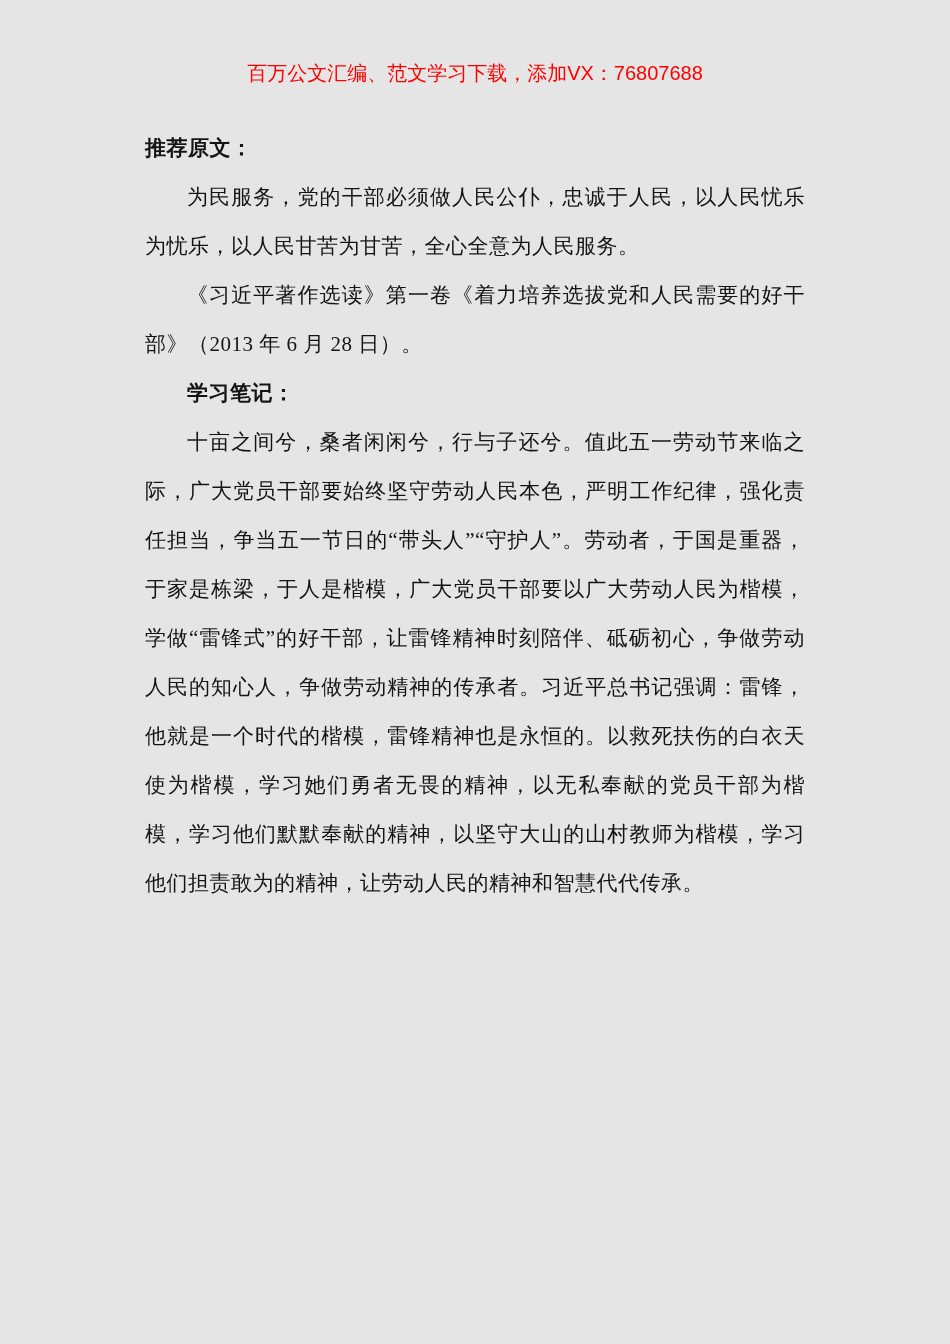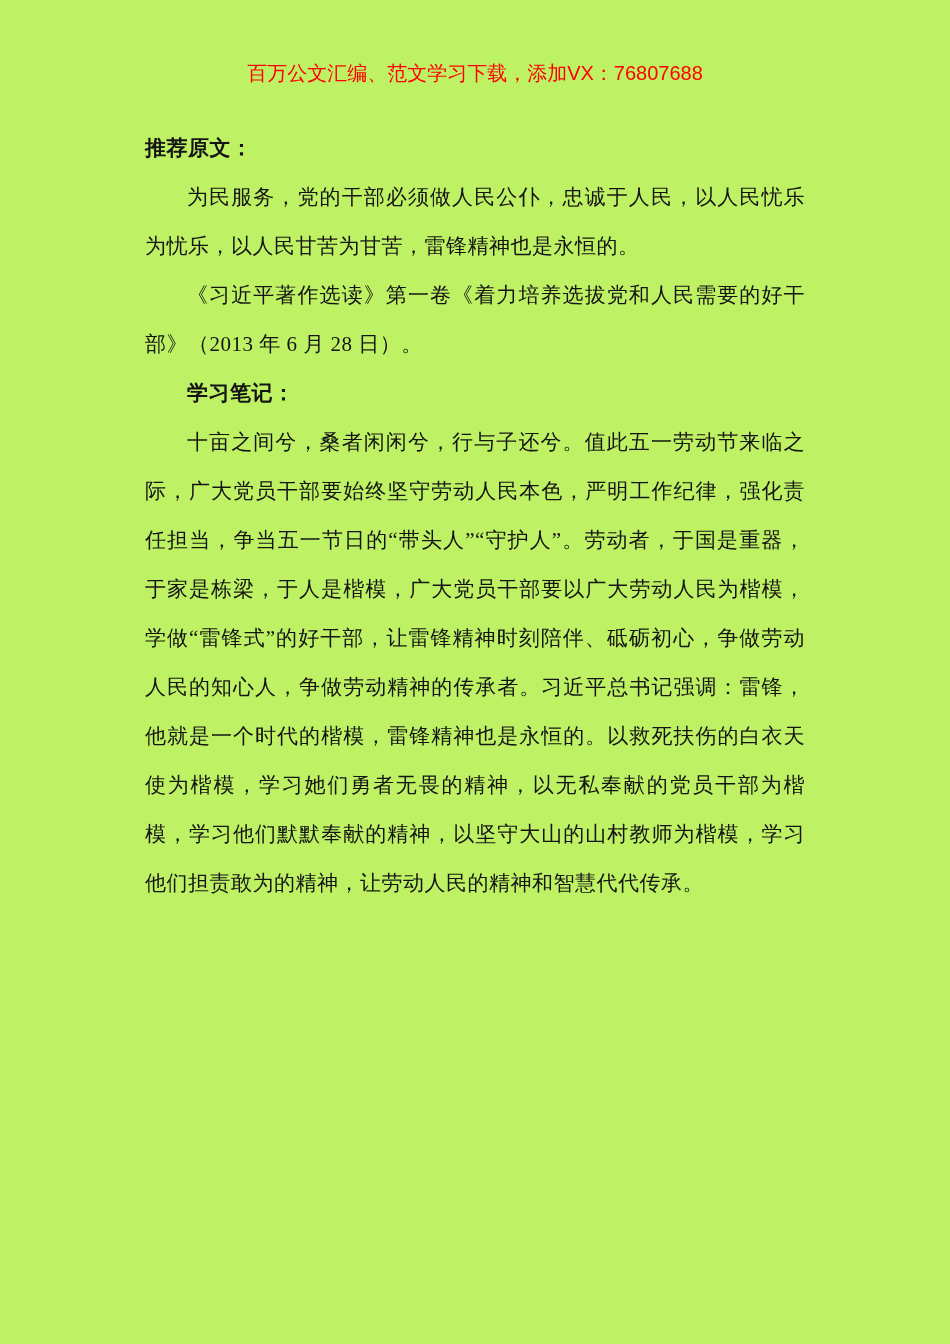--- a/index.html
+++ b/index.html
@@ -5,21 +5,21 @@
   html, body {
     margin: 0;
     padding: 0;
     background: #ffffff;
   }
   .page {
     position: relative;
     width: 950px;
     height: 1344px;
     margin: 0 auto;
-    background: #bef264;
+    background: #e5e5e5;
     box-sizing: border-box;
     padding: 58px 145px 0 145px;
     overflow: hidden;
     font-family: "Liberation Serif", "DejaVu Serif", serif;
   }
   .header-notice {
     text-align: center;
     font-size: 20px;
     line-height: 30px;
     margin: 0 0 36px 0;
@@ -45,18 +45,18 @@
     font-weight: 700;
   }
 </style>
 </head>
 <body>
 
 <div class="page">
   <div class="header-notice" style="color: rgb(255, 0, 0);">百万公文汇编、范文学习下载，添加VX：76807688</div>
   <div class="doc-body">
       <p class="para"><span class="seg bold">推荐原文：</span></p>
-      <p class="para indent"><span class="seg">为民服务，党的干部必须做人民公仆，忠诚于人民，以人民忧乐为忧乐，以人民甘苦为甘苦，雷锋精神也是永恒的。</span></p>
+      <p class="para indent"><span class="seg">为民服务，党的干部必须做人民公仆，忠诚于人民，以人民忧乐为忧乐，以人民甘苦为甘苦，全心全意为人民服务。</span></p>
       <p class="para indent"><span class="seg">《习近平著作选读》第一卷《着力培养选拔党和人民需要的好干部》（2013 年 6 月 28 日）。</span></p>
       <p class="para indent"><span class="seg bold">学习笔记：</span></p>
       <p class="para indent"><span class="seg">十亩之间兮，桑者闲闲兮，行与子还兮。值此五一劳动节来临之际，广大党员干部要始终坚守劳动人民本色，严明工作纪律，强化责任担当，争当五一节日的“带头人”“守护人”。劳动者，于国是重器，于家是栋梁，于人是楷模，广大党员干部要以广大劳动人民为楷模，学做“雷锋式”的好干部，让雷锋精神时刻陪伴、砥砺初心，争做劳动人民的知心人，争做劳动精神的传承者。习近平总书记强调：雷锋，他就是一个时代的楷模，雷锋精神也是永恒的。以救死扶伤的白衣天使为楷模，学习她们勇者无畏的精神，以无私奉献的党员干部为楷模，学习他们默默奉献的精神，以坚守大山的山村教师为楷模，学习他们担责敢为的精神，让劳动人民的精神和智慧代代传承。</span></p>
     </div>
 </div>
 
 </body></html>

